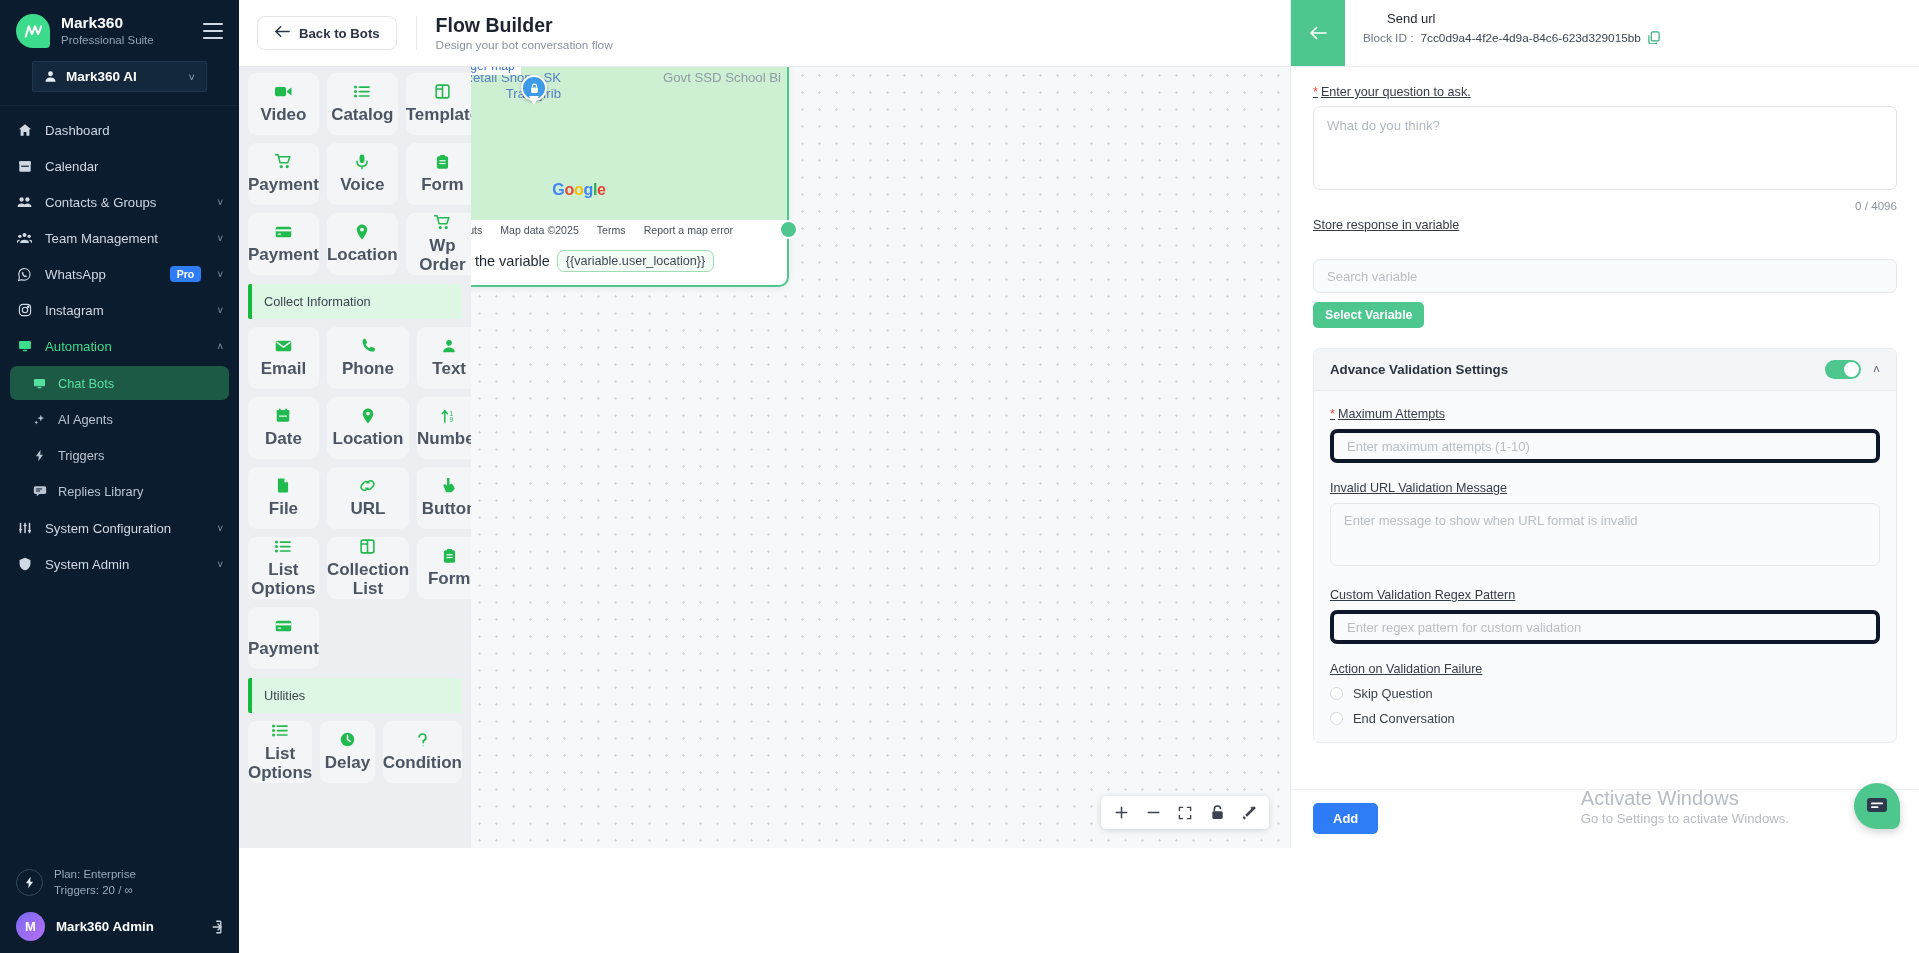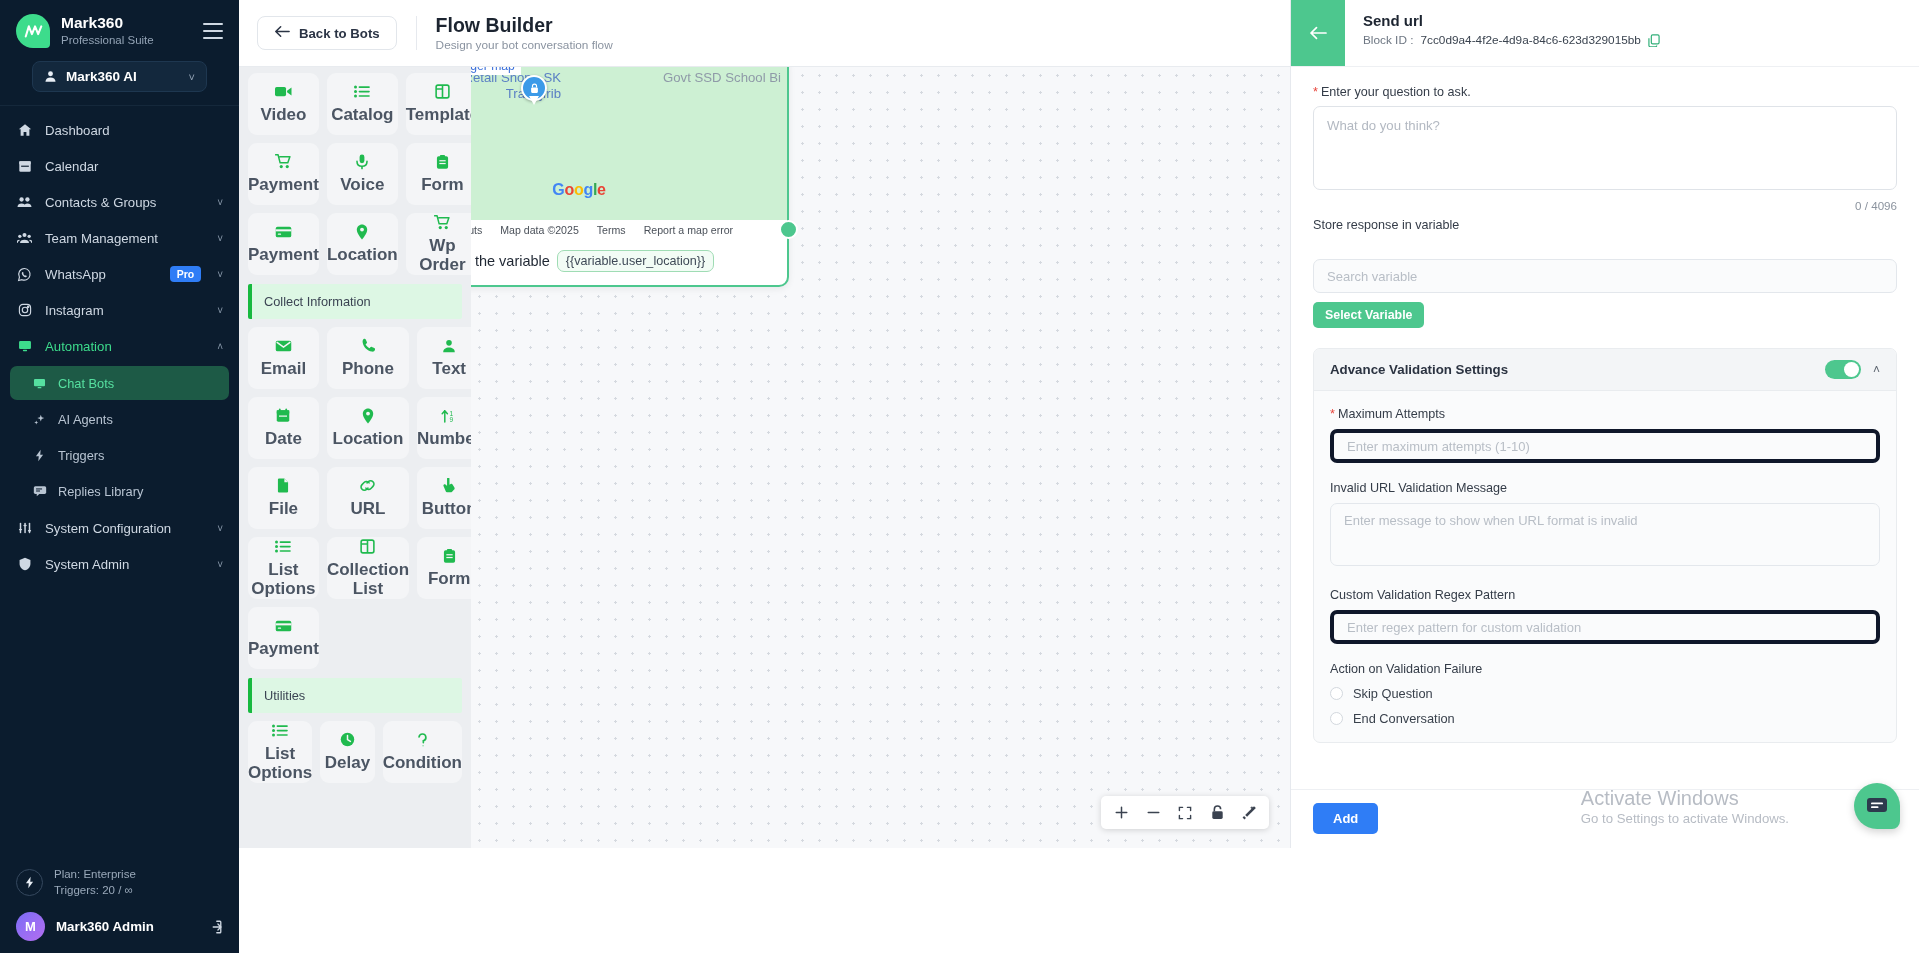--- a/index.html
+++ b/index.html
@@ -32,21 +32,21 @@
   .sb-brandname { font-size: 15.5px; font-weight: bold; color: #ffffff; line-height: 1.1; }
   .sb-brandsub { font-size: 11.5px; color: #93a3b5; line-height: 1.4; margin-top: 1px; }
   .sb-hamburger {
     width: 20px; height: 16px; display: flex; flex-direction: column;
     justify-content: space-between; cursor: pointer; flex: 0 0 20px;
   }
   .sb-hamburger i { display:block; height: 2px; background: #cfd8e3; border-radius: 1px; }
 
   .sb-acct {
     margin: 13px 16px 0 16px;
-    height: 31px; border-radius: 8px;
+    height: 31px; border-radius: 2px;
     background: #13283d; border: 1px solid #1d3consistent;
     border: 1px solid #1d3busy;
     border: 1px solid #1e3750;
     display: flex; align-items: center; gap: 9px;
     padding: 0 11px; cursor: pointer;
   }
   .sb-acct .ic { color: #e8eef5; display:flex; }
   .sb-acct .lbl { font-size: 13.5px; font-weight: bold; color: #ffffff; flex:1; }
   .sb-acct .chev { color: #93a3b5; font-size: 11px; }
 
@@ -218,28 +218,28 @@
     width: 629px; flex: 0 0 629px; background:#fff;
     border-left: 1px solid #e6e9ee; display:flex; flex-direction:column;
     position: relative; overflow: hidden;
   }
   .rp-head { display:flex; align-items:stretch; height: 67px; border-bottom:1px solid #eef0f3; flex:0 0 67px; }
   .rp-back {
     width: 54px; flex:0 0 54px; background:#4dc78e; color:#fff;
     display:flex; align-items:center; justify-content:center; cursor:pointer;
   }
   .rp-headtxt { padding: 12px 0 0 18px; }
-  .rp-title { font-size: 15px; font-weight:bold; color:#1c2430; line-height:1.15; }
+  .rp-title { font-size: 13px; font-weight:normal; color:#1c2430; line-height:1.15;margin-left:24px; }
   .rp-blockid { font-size: 11.8px; color:#5c6672; margin-top: 4px; display:flex; align-items:center; gap:7px; }
   .rp-blockid .k { color:#6d7682; }
   .rp-blockid .v { color:#3a434f; }
   .rp-copy { color:#33b07a; cursor:pointer; display:flex; }
 
   .rp-body { flex:1; padding: 18px 22px 0 22px; overflow:hidden; position:relative; }
-  .fld-label { font-size: 12.6px; color:#343c48; margin-bottom: 7px; }
+  .fld-label { font-size: 12.6px; color:#343c48; margin-bottom: 7px; text-decoration: underline; }
   .req { color:#e8453c; margin-right: 3px; }
   .ta {
     width:100%; border:1px solid #dfe3e8; border-radius:7px;
     background:#fff; padding: 11px 13px; font-size: 13.2px;
     color:#2b3341; resize: none; font-family:"Liberation Sans", sans-serif;
   }
   .ta::placeholder { color:#b3b9c2; }
   .counter { text-align:right; font-size:11.6px; color:#8b939e; margin-top: 5px; }
   .inp {
     width:100%; height: 34px; border:1px solid #e3e7ec; border-radius:7px;

